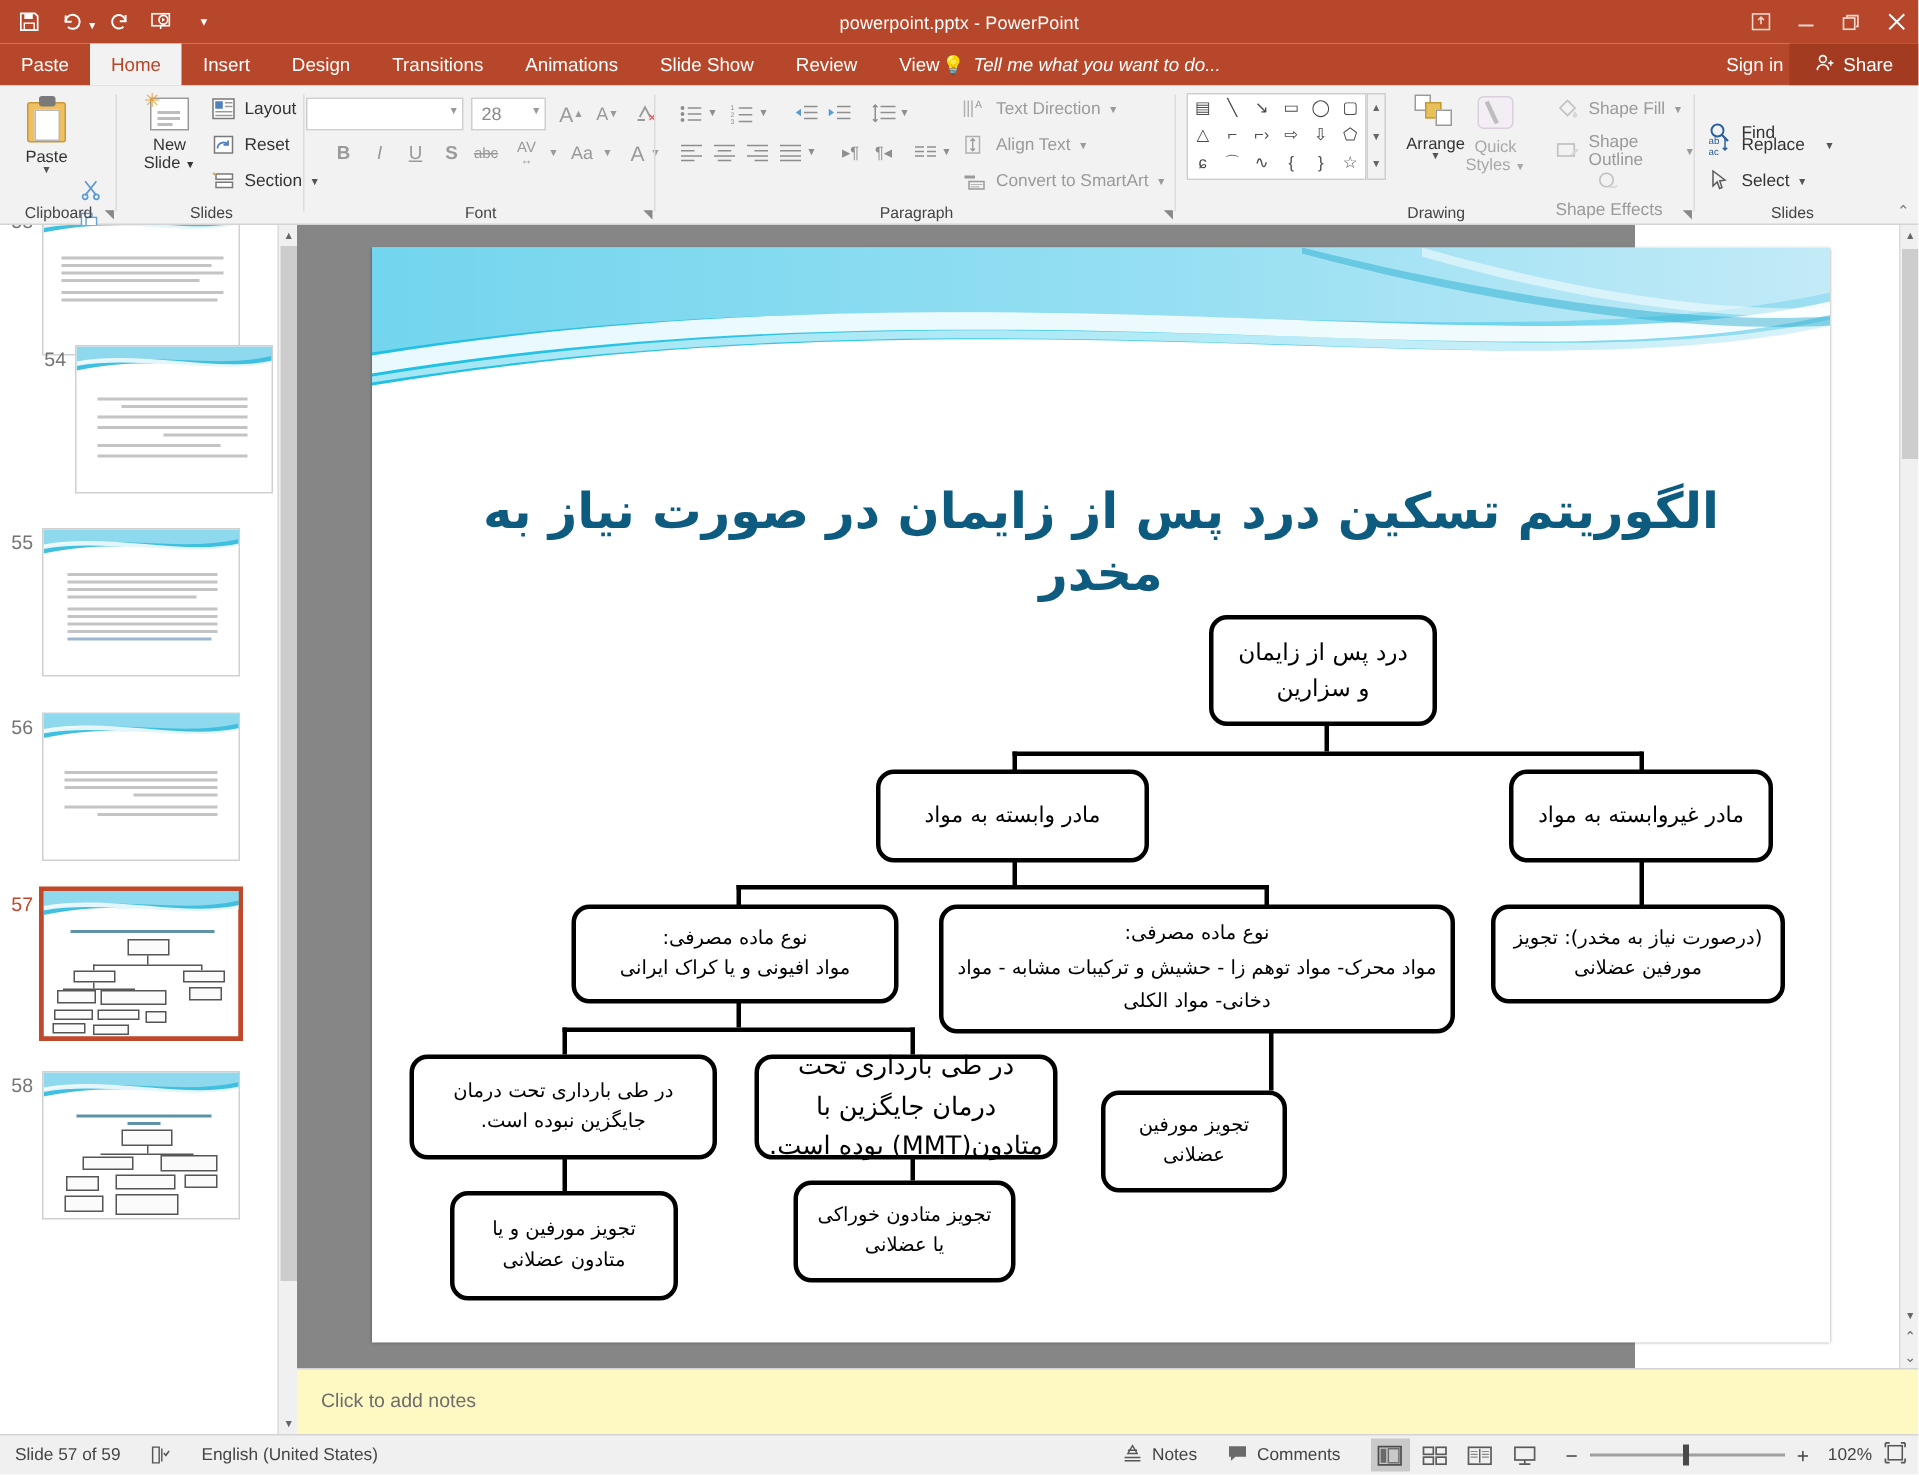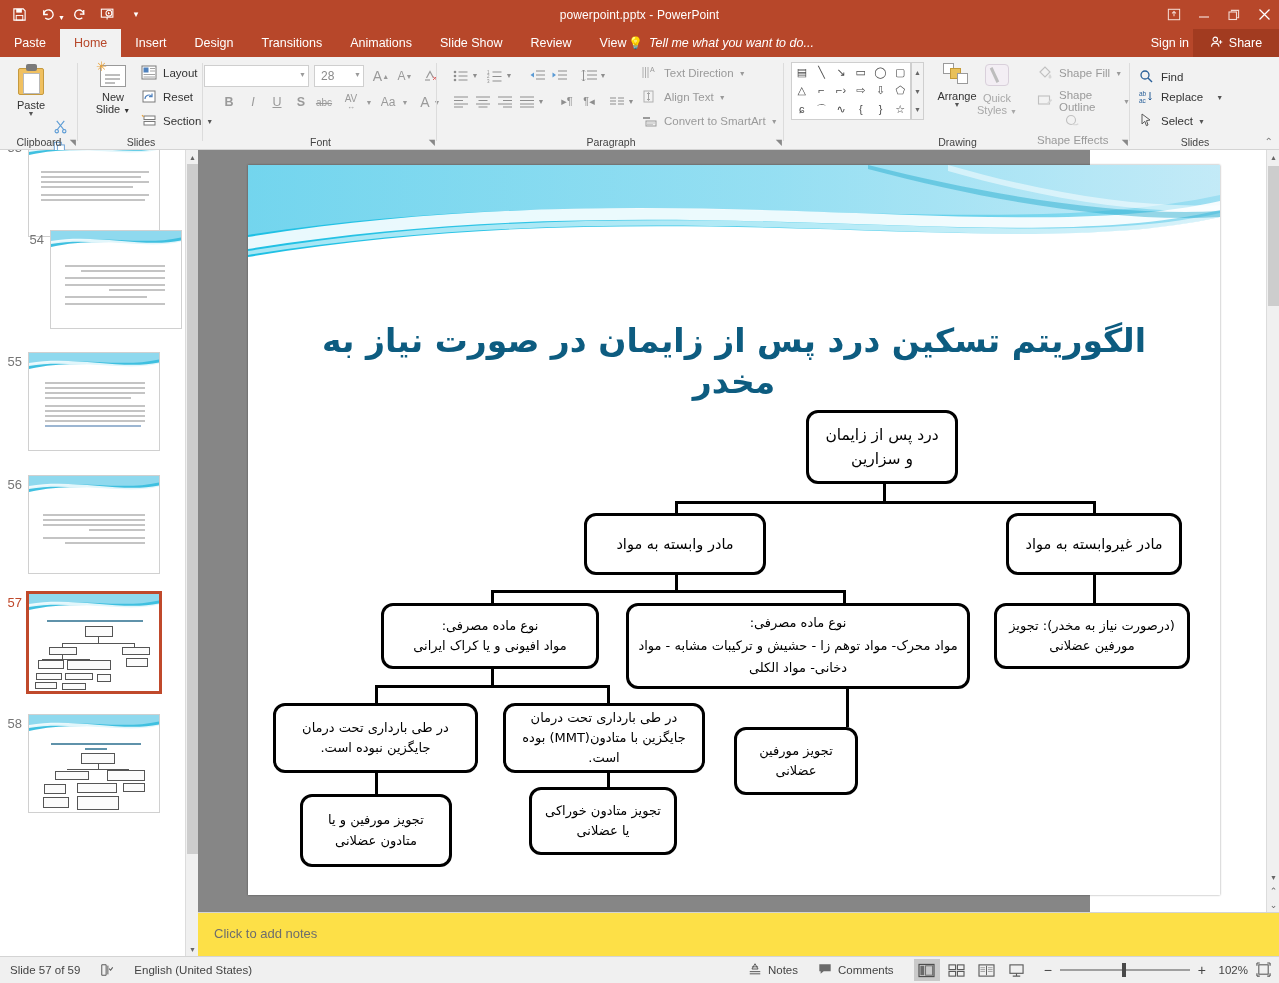--- a/index.html
+++ b/index.html
@@ -176,21 +176,21 @@
     font-family: "DejaVu Sans", sans-serif;
     direction: rtl; text-align: center;
     display: flex; align-items: center; justify-content: center;
     padding: 4px 6px; line-height: 1.55;
   }
   .conn { position: absolute; background: #000; }
 
   
   .notespane {
     position: absolute; left: 198px; top: 912px; width: 1081px; height: 44px;
-    background: #fde047; border-top: 1px solid #d4d4d4;
+    background: #fef9c3; border-top: 1px solid #d4d4d4;
   }
   .notes-text { position: absolute; left: 16px; top: 13px; font-size: 13px; color: #6d6d6d; }
 
   
   .mscroll { position: absolute; right: 0; top: 150px; width: 13px; height: 762px; background: #f0f0f0; border-left: 1px solid #dcdcdc; }
   .msb-thumb { position: absolute; left: 1px; top: 16px; width: 11px; height: 140px; background: #cdcdcd; }
 
   
   .statusbar {
     position: absolute; left: 0; bottom: 0; width: 1279px; height: 27px;
@@ -599,21 +599,21 @@
       </span>
       <span>Shape Effects</span>
       <span style="font-size:7px;">▼</span>
     </div>
     <div class="grp-label">Drawing</div>
     <div class="dlg">◥</div>
     <div class="grp-sep" style="right:0;"></div>
   </div>
 
   <div class="grp" style="left:1131px; width:128px;">
-    <div class="ribrow" style="left:8px; top:12px;">
+    <div class="ribrow" style="left:8px; top:24px;">
       <span class="sm-ico">
         <svg width="15" height="14" viewBox="0 0 15 14">
             <circle cx="6" cy="6" r="4" fill="none" stroke="#2a6099" stroke-width="1.3"></circle>
             <path d="M9 9l4 4" stroke="#2a6099" stroke-width="1.5"></path>
           </svg>
       </span>
       <span>Find</span>
     </div>
     <div class="ribrow" style="left:8px; top:32px;">
       <span class="sm-ico">
@@ -846,21 +846,21 @@
     <div class="dbox" style="left:133px; top:438px; width:218px; height:66px; font-size:13px; white-space:pre-line;">نوع ماده مصرفی:
 مواد افیونی و یا کراک ایرانی</div>
 
     <div class="dbox" style="left:378px; top:438px; width:344px; height:86px; font-size:13px; white-space:pre-line; line-height:1.75;">نوع ماده مصرفی:
 مواد محرک- مواد توهم زا - حشیش و ترکیبات مشابه - مواد دخانی- مواد الکلی</div>
 
     <div class="dbox" style="left:746px; top:438px; width:196px; height:66px; font-size:13px;">(درصورت نیاز به مخدر): تجویز مورفین  عضلانی</div>
 
     <div class="dbox" style="left:25px; top:538px; width:205px; height:70px; font-size:13px;">در طی بارداری تحت درمان جایگزین نبوده است.</div>
 
-    <div class="dbox" style="left:255px; top:538px; width:202px; height:70px; font-size:13px;">در طی بارداری تحت درمان جایگزین با متادون(MMT) بوده است.</div>
+    <div class="dbox" style="left:255px; top:538px; width:202px; height:70px; font-size:17px;">در طی بارداری تحت درمان جایگزین با متادون(MMT) بوده است.</div>
 
     <div class="dbox" style="left:486px; top:562px; width:124px; height:68px; font-size:13px;">تجویز مورفین عضلانی</div>
 
     <div class="dbox" style="left:52px; top:629px; width:152px; height:73px; font-size:13px;">تجویز مورفین و یا متادون عضلانی</div>
 
     <div class="dbox" style="left:281px; top:622px; width:148px; height:68px; font-size:13px; white-space:pre-line;">تجویز متادون خوراکی
 یا عضلانی</div>
 
   </div>
 </div>

